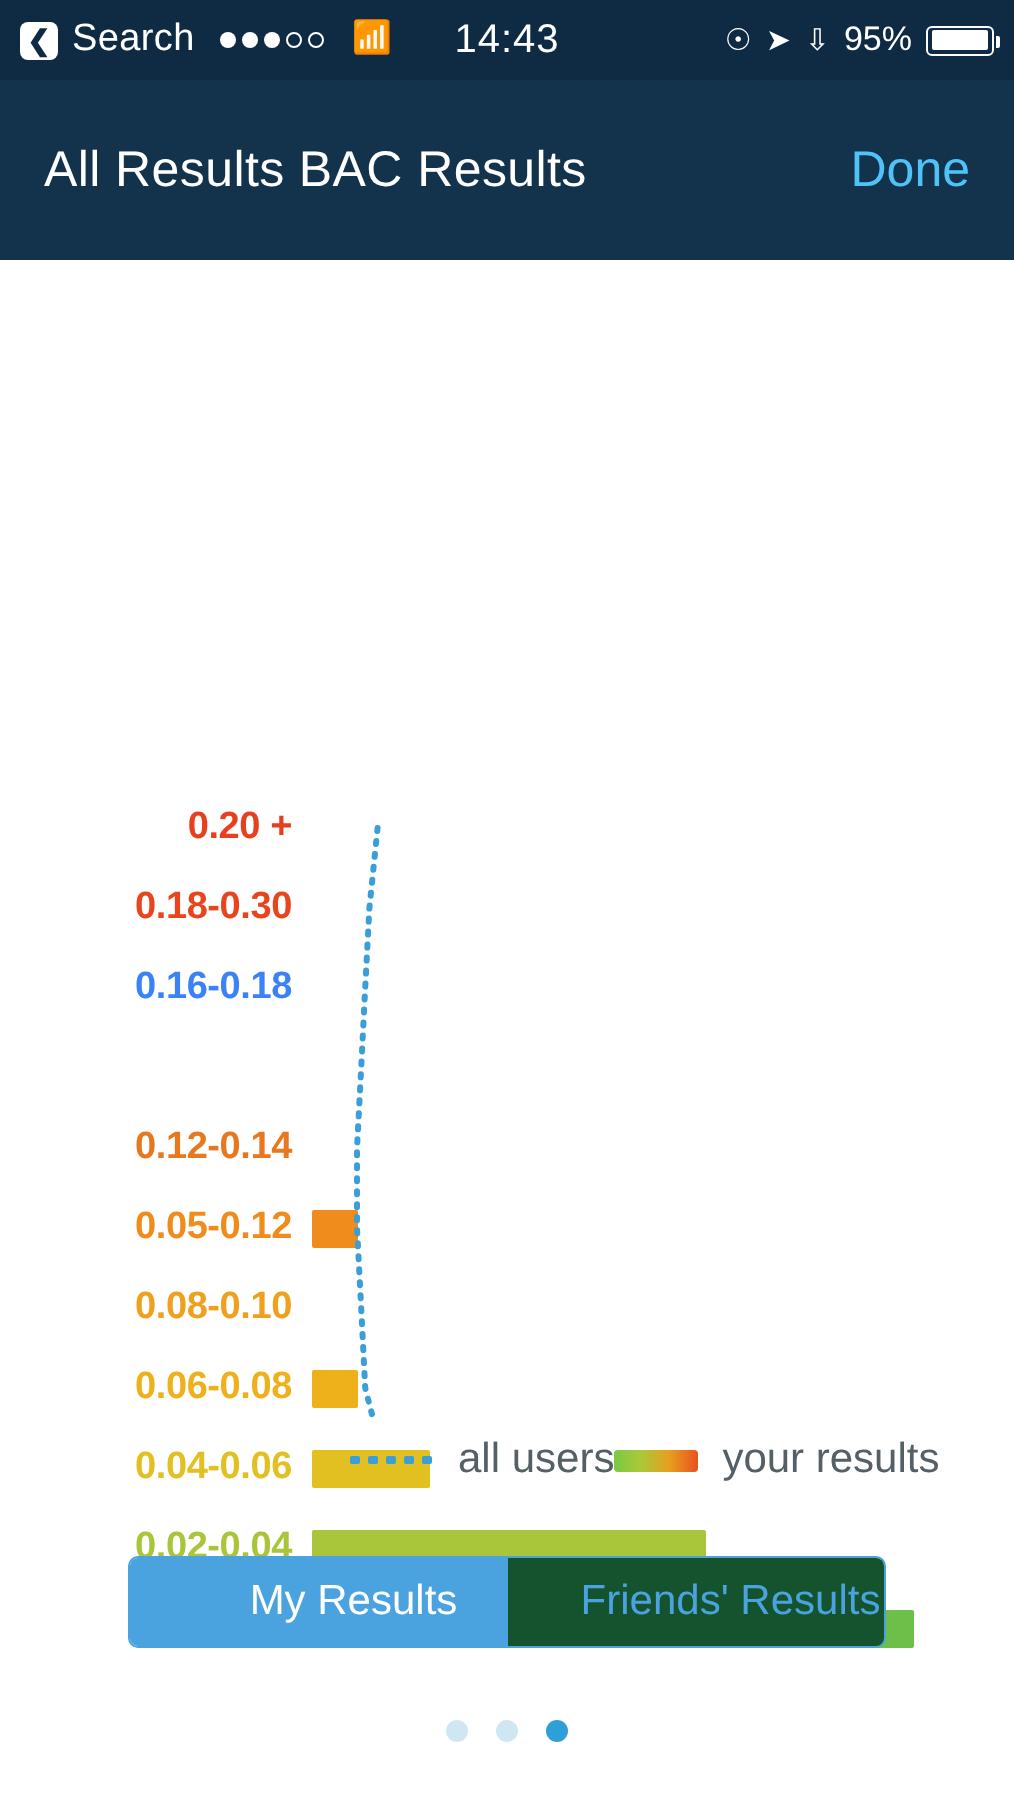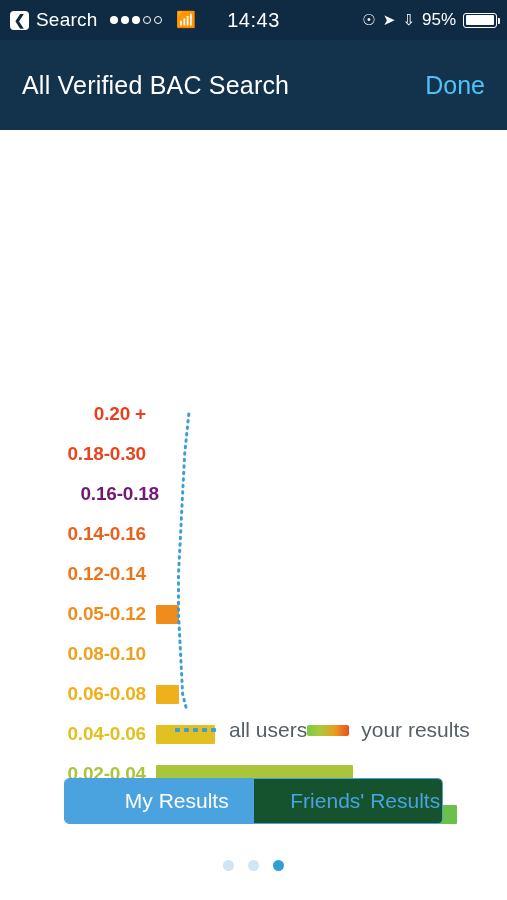--- a/index.html
+++ b/index.html
@@ -293,42 +293,41 @@
     <span>➤</span>
     <span>⇩</span>
     <span class="battery-pct">95%</span>
     <span class="battery">
         <i class="fill"></i>
       </span>
   </div>
 </div>
 
 <div class="nav-bar">
-  <div class="nav-title">All Verified BAC Search</div>
+  <div class="nav-title">All Results BAC Results</div>
   <div class="nav-done">Done</div>
 </div>
 
 <div class="content">
 
   <div class="chart-area">
     <div class="chart-rows" id="chart-rows">
         <div class="chart-row">
           <div class="row-label" style="color: rgb(232, 64, 31);">0.20 +</div>
           <div class="row-bar-wrap"></div>
         </div>
         <div class="chart-row">
           <div class="row-label" style="color: rgb(232, 69, 31);">0.18-0.30</div>
           <div class="row-bar-wrap"></div>
         </div>
         <div class="chart-row">
-          <div class="row-label" style="color: #701a75; margin-left: 13px;">0.16-0.18</div>
-          <div class="row-bar-wrap"></div>
-        </div>
-        <div class="chart-row">
-          <div class="row-label" style="color: rgb(232, 97, 31);">0.14-0.16</div>
+          <div class="row-label" style="color: #3b82f6;">0.16-0.18</div>
+          <div class="row-bar-wrap"></div>
+        </div>
+        <div class="chart-row">
           <div class="row-bar-wrap"></div>
         </div>
         <div class="chart-row">
           <div class="row-label" style="color: rgb(232, 120, 31);">0.12-0.14</div>
           <div class="row-bar-wrap"></div>
         </div>
         <div class="chart-row">
           <div class="row-label" style="color: rgb(239, 140, 28);">0.05-0.12</div>
           <div class="row-bar-wrap">
             <div class="row-bar" style="width: 22.5238px; background: rgb(239, 140, 28);"></div>

